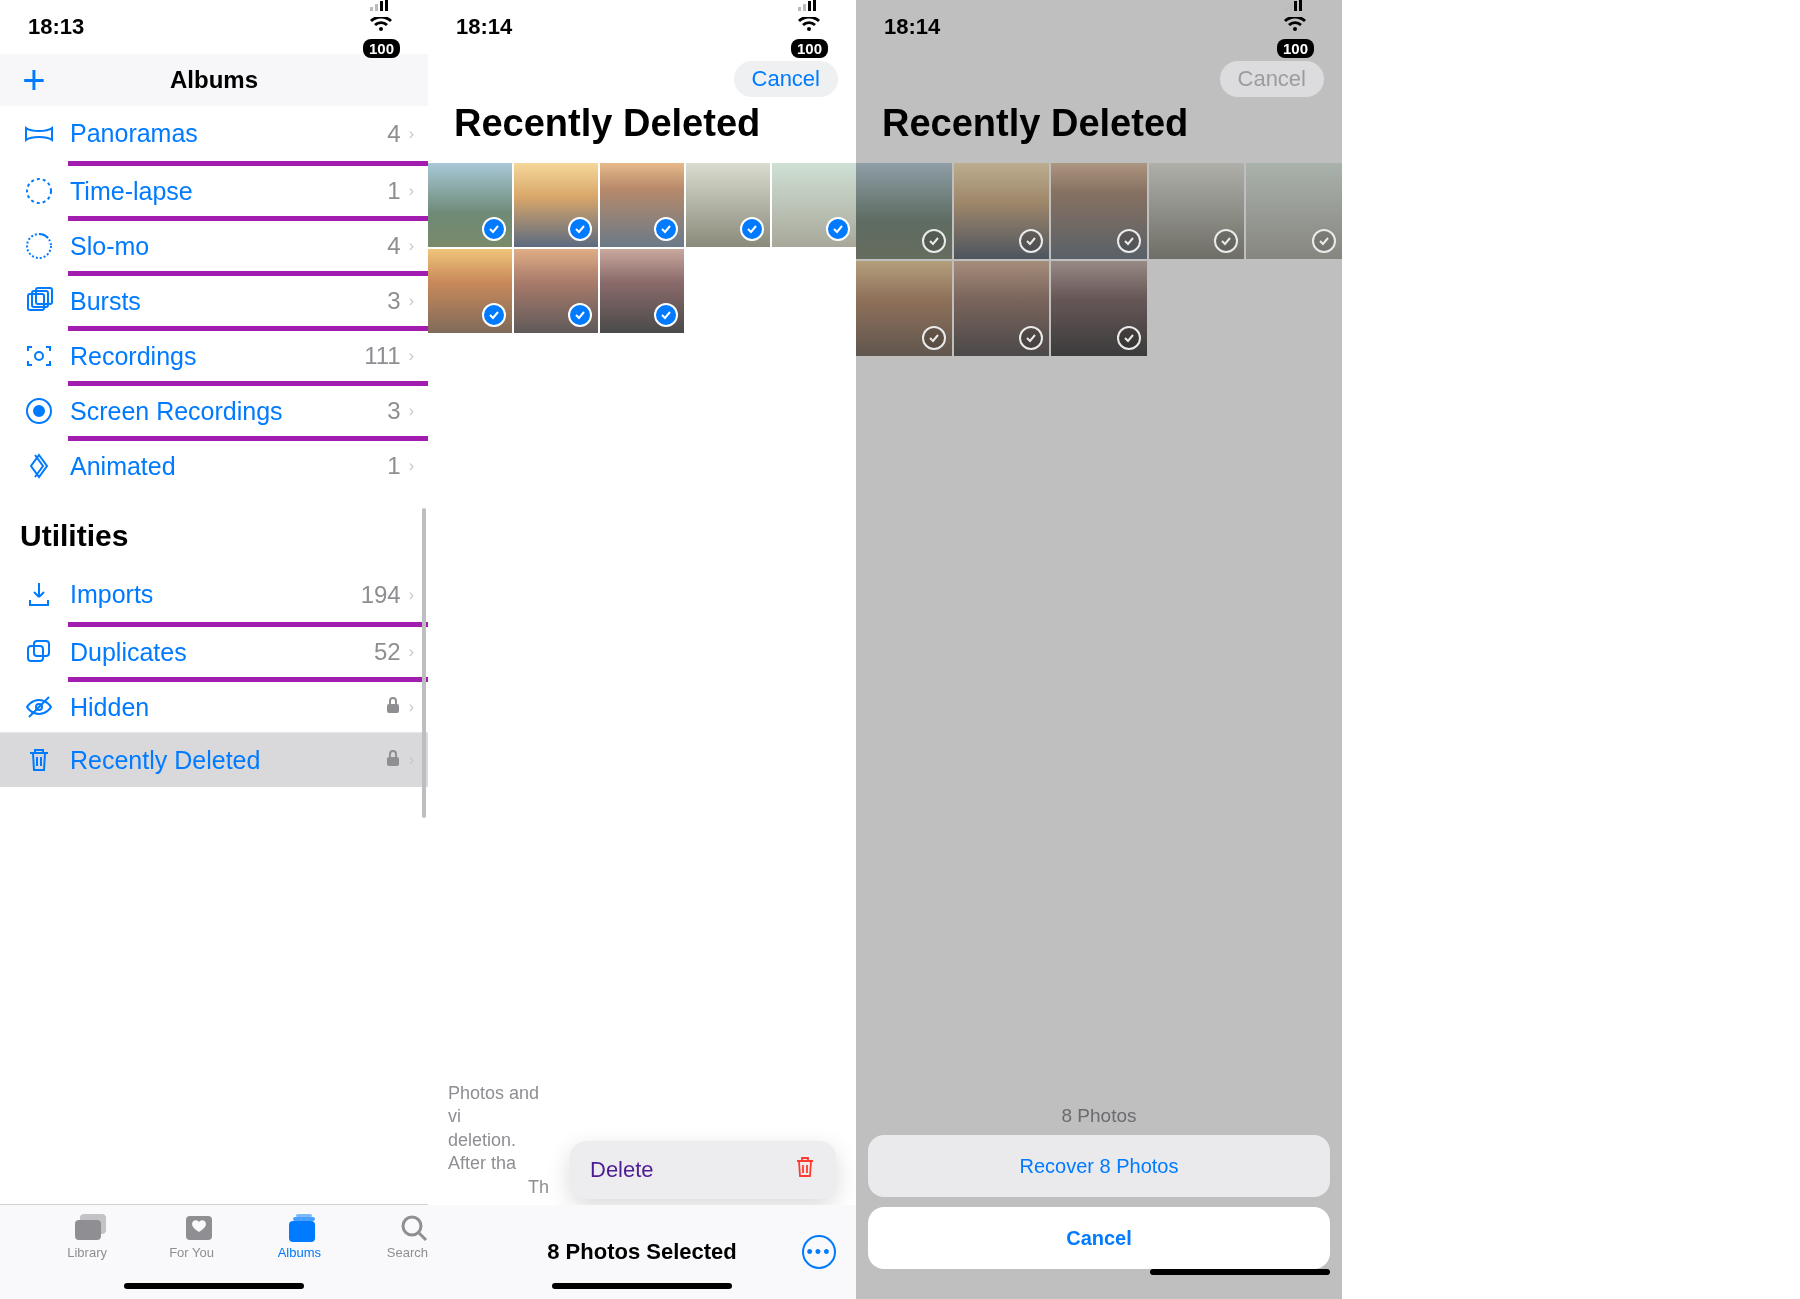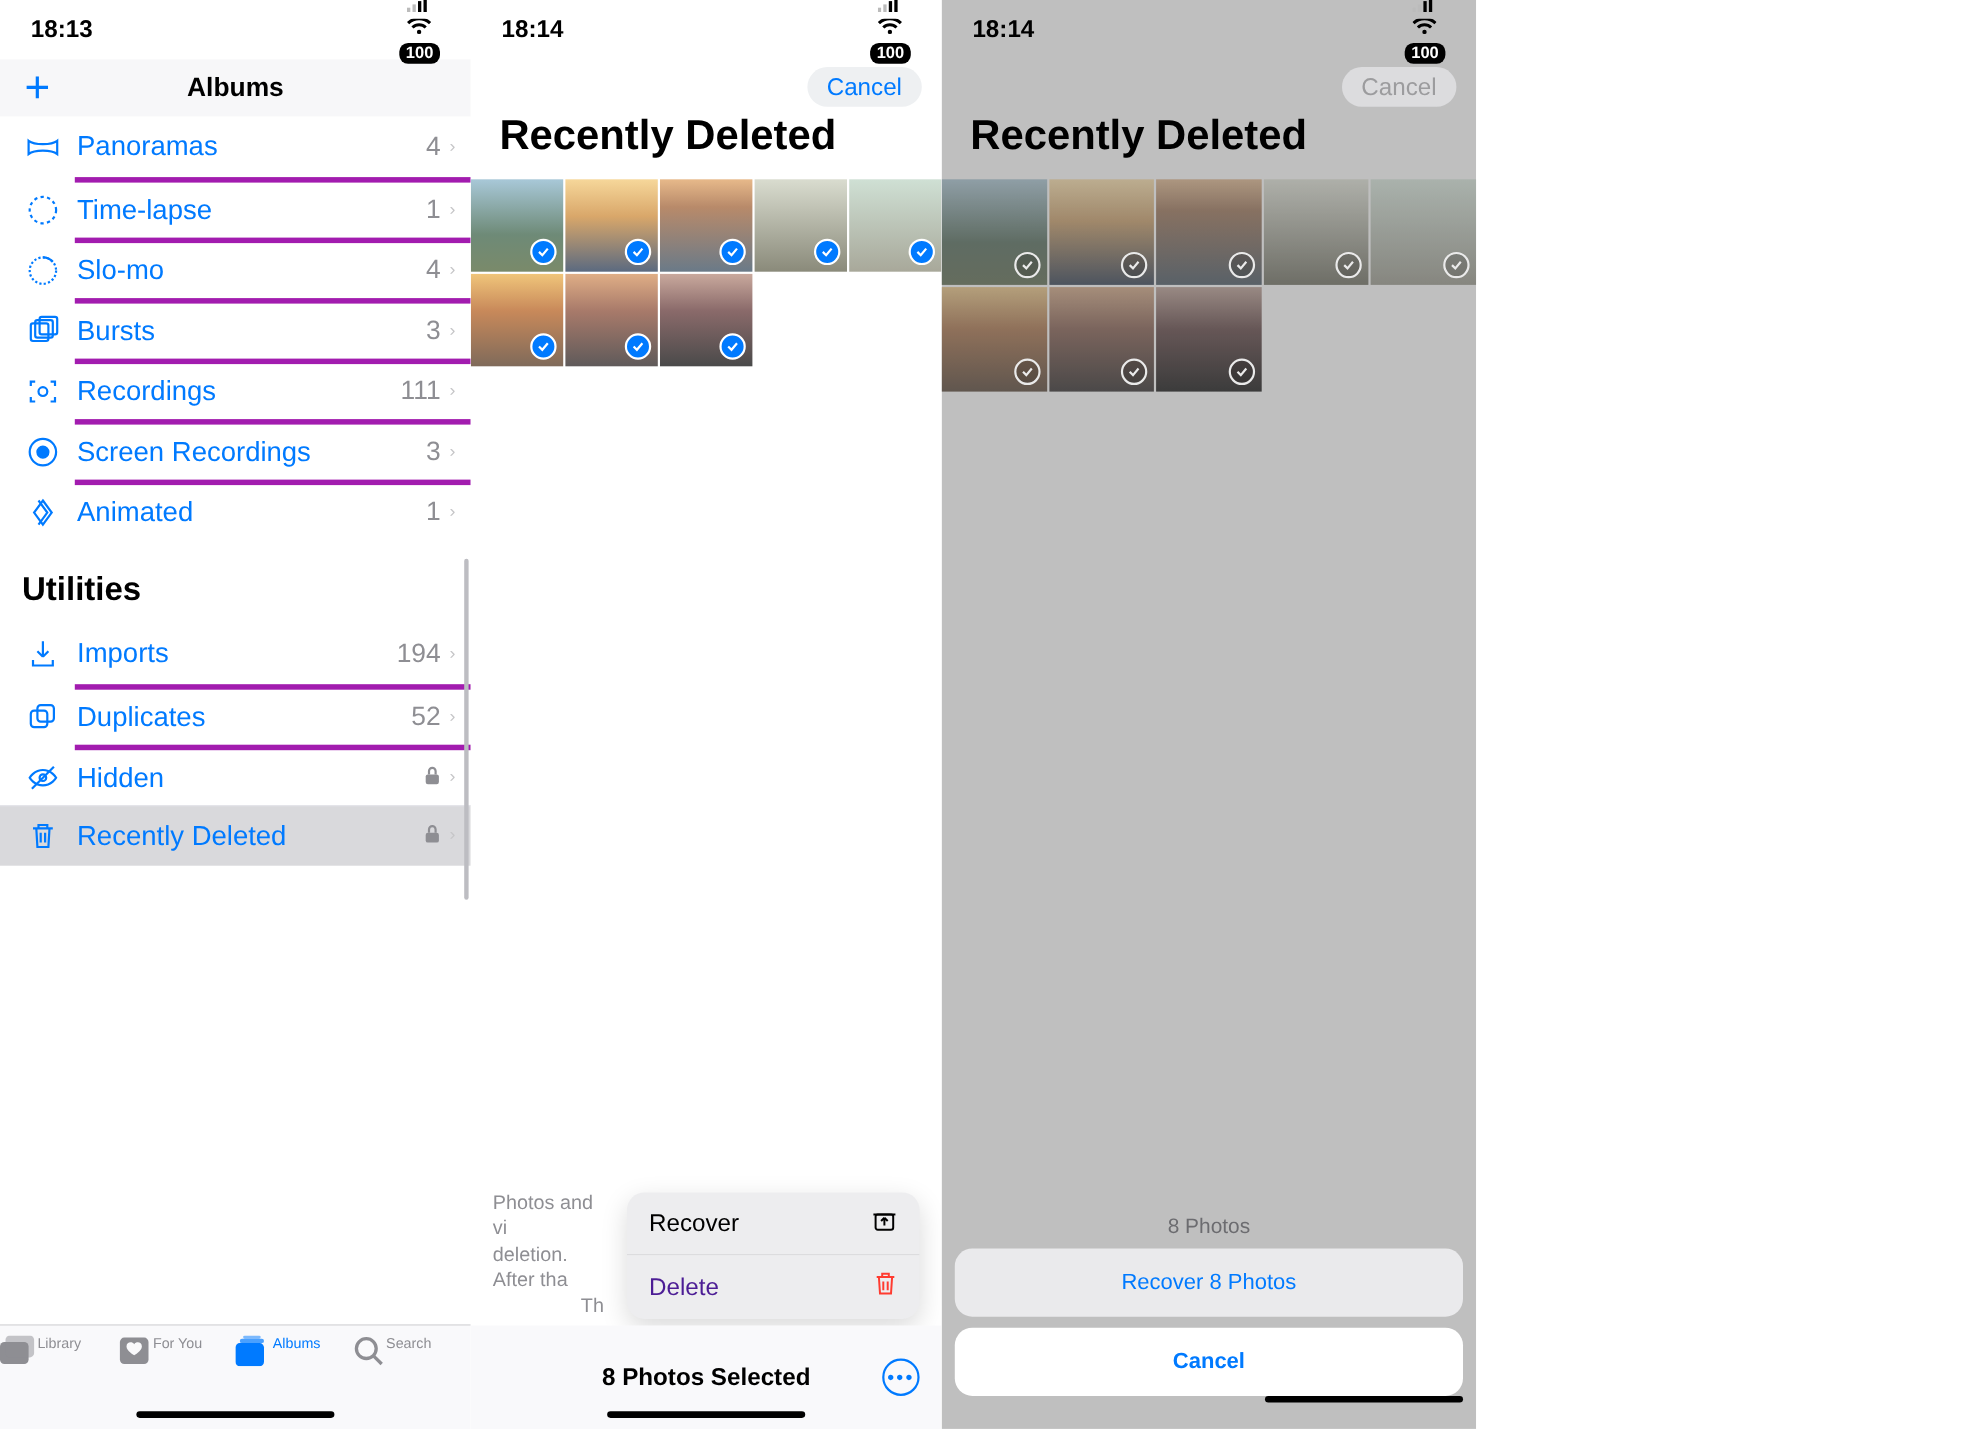--- a/index.html
+++ b/index.html
@@ -28,21 +28,21 @@
   .row.sel { background:#d9d9dc; }
   .icn { width:38px; color:#007aff; margin-right:12px; flex-shrink:0; display:flex; align-items:center; justify-content:center; }
   .icn svg { width:30px; height:30px; }
   .row .label { font-size:25px; color:#007aff; flex:1; }
   .row .count { font-size:24px; color:#8e8e93; margin-right:8px; }
   .chev { color:#c6c6c8; }
   .lock { color:#8e8e93; margin-right:8px; }
 
   
   .tabbar { position:absolute; bottom:0; left:0; right:0; height:95px; border-top:1px solid #d1d1d4; background:#f9f9fb; display:flex; justify-content:space-around; align-items:flex-start; padding-top:8px; }
-  .tab { display:flex; flex-direction:row; align-items:flex-start; gap:2px; width:25%; }
+  .tab { display:flex; flex-direction:column; align-items:flex-end; gap:2px; width:25%; }
   .tab .ticn { height:30px; display:flex; align-items:center; justify-content:center; }
   .tab .tlabel { font-size:13px; color:#8e8e93; }
   .tab.active .tlabel { color:#007aff; }
   .homeind { position:absolute; bottom:10px; left:50%; transform:translateX(-50%); width:180px; height:6px; background:#000; border-radius:4px; }
 
   
   .bigtitle { font-size:38px; font-weight:800; padding:8px 26px 18px 26px; }
   .topnav { display:flex; align-items:center; justify-content:flex-end; padding:10px 18px 0 18px; height:40px; }
   .pill { background:#eef0f2; color:#007aff; font-size:22px; font-weight:400; border-radius:18px; padding:5px 18px; }
   .pill.dis { color:#9c9c9e; background:#dcdcde; }
@@ -375,27 +375,20 @@
         </div>
   </div>
 
   <div class="hint">
     <span>Photos and vi</span><br>
     <span>deletion. After tha</span><br>
     <span style="padding-left:80px">Th</span>
   </div>
 
   <div class="ctxmenu">
-    <div class="ctxrow">
-      <span>Recover</span>
-      <span><svg width="24" height="22" viewBox="0 0 24 22" fill="none" stroke="#000" stroke-width="1.8">
-              <rect x="4" y="6" width="16" height="14" rx="2"></rect>
-              <path d="M2 6h20M12 16V9m0 0l-3 3m3-3l3 3"></path>
-            </svg></span>
-    </div>
     <div class="ctxrow red">
       <span>Delete</span>
       <span><svg width="22" height="24" viewBox="0 0 22 24" fill="none" stroke="#ff3b30" stroke-width="1.8">
               <path d="M3 6h16M8 6V3h6v3M5 6l1 15h10l1-15M9 10v8M13 10v8"></path>
             </svg></span>
     </div>
   </div>
 
   <div class="botbar">
     <span class="bottxt">8 Photos Selected</span>

